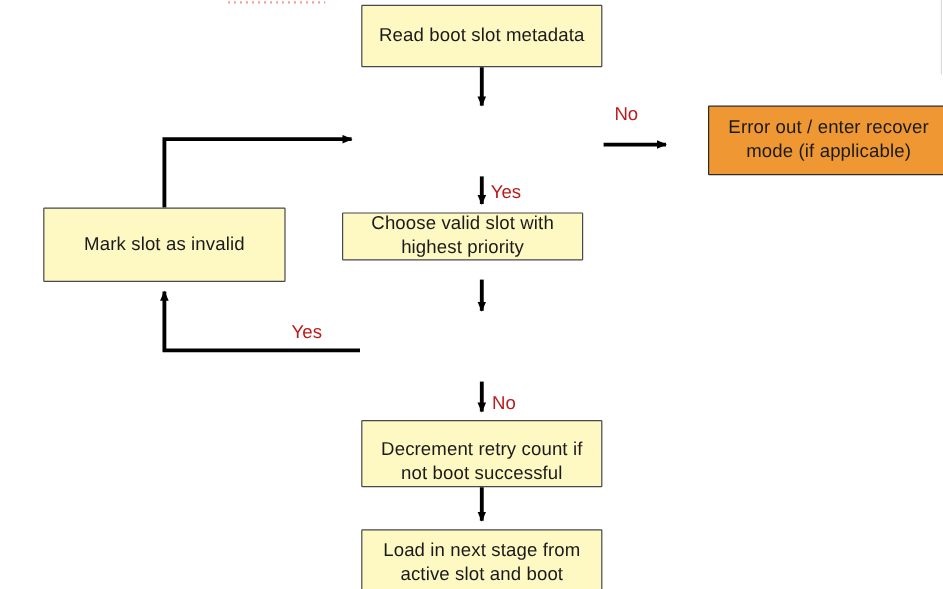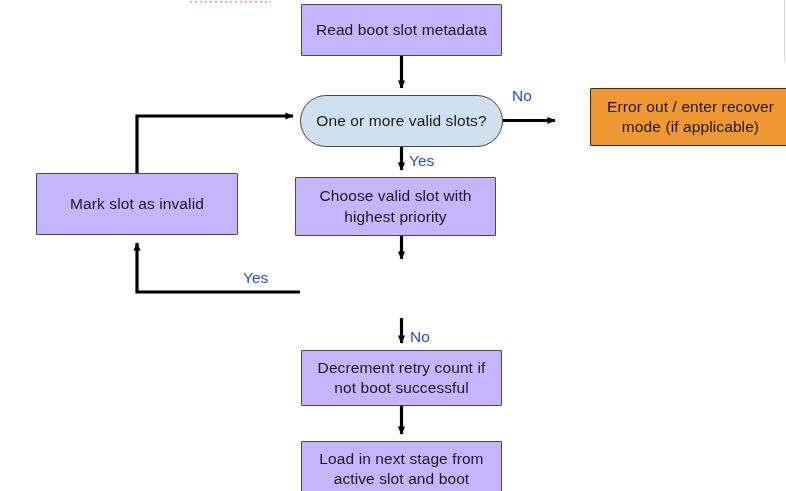--- a/index.html
+++ b/index.html
@@ -29,39 +29,39 @@
     align-items: center;
     justify-content: center;
     text-align: center;
     font-family: "Liberation Sans", sans-serif;
     font-size: 15.5px;
     color: #1a1a1a;
     line-height: 1.3;
     letter-spacing: 0.1px;
   }
   .node-process {
-    background: #c4b5fd;
+    background: #fef9c3;
     border: 1.2px solid #45484d;
     border-radius: 1px;
   }
   .node-decision {
     background: #cfe0f0;
     border: 1.2px solid #45484d;
     border-radius: 26px;
   }
   .node-terminal {
     background: #ef9833;
     border: 1.4px solid #2b2b2b;
     border-radius: 1px;
   }
   .edge-label {
     position: absolute;
     font-family: "Liberation Sans", sans-serif;
     font-size: 15.5px;
-    color: #1d4ed8;
+    color: #b91c1c;
     white-space: nowrap;
   }
   .node-text {
     display: block;
     padding: 0 6px;
   }
   .dotted-artifact {
     position: absolute;
     left: 190px;
     top: 1px;
@@ -125,38 +125,35 @@
 
     <g>
       <line x1="401.5" y1="406" x2="401.5" y2="434" stroke="#000000" stroke-width="3.2" marker-end="url(#arrowhead)"></line>
     </g>
   </svg>
 
   <div class="node node-process" style="left:301px; top:4px; width:201px; height:52px;">
     <span class="node-text">Read boot slot metadata</span>
   </div>
 
-  <div class="node node-decision" style="left:300px; top:95px; width:203px; height:52px;">
-    <span class="node-text">One or more valid slots?</span>
-  </div>
 
   <div class="node node-terminal" style="left:590px; top:88px; width:201px; height:58px;">
     <span class="node-text">Error out / enter recover mode (if applicable)</span>
   </div>
 
   <div class="node node-process" style="left:36px; top:173px; width:202px; height:62px;">
     <span class="node-text">Mark slot as invalid</span>
   </div>
 
-  <div class="node node-process" style="left:295px; top:177px; width:201px; height:59px;justify-content:flex-end;">
+  <div class="node node-process" style="left:285px; top:177px; width:201px; height:40px;justify-content:flex-end;">
     <span class="node-text">Choose valid slot with highest priority</span>
   </div>
 
 
-  <div class="node node-process" style="left:301px; top:350px; width:201px; height:56px;">
+  <div class="node node-process" style="left:301px; top:350px; width:201px; height:56px;align-items:flex-end;">
     <span class="node-text">Decrement retry count if not boot successful</span>
   </div>
 
   <div class="node node-process" style="left:301px; top:441px; width:201px; height:56px;">
     <span class="node-text">Load in next stage from active slot and boot</span>
   </div>
 
   <div class="edge-label" style="left:512px; top:87px;">No</div>
 
   <div class="edge-label" style="left:409px; top:152px;">Yes</div>

